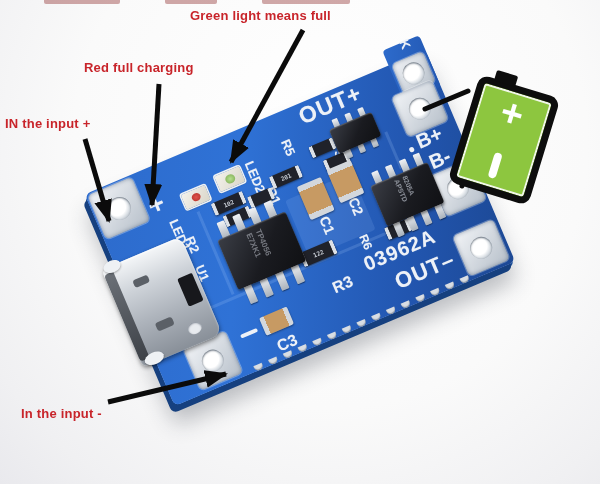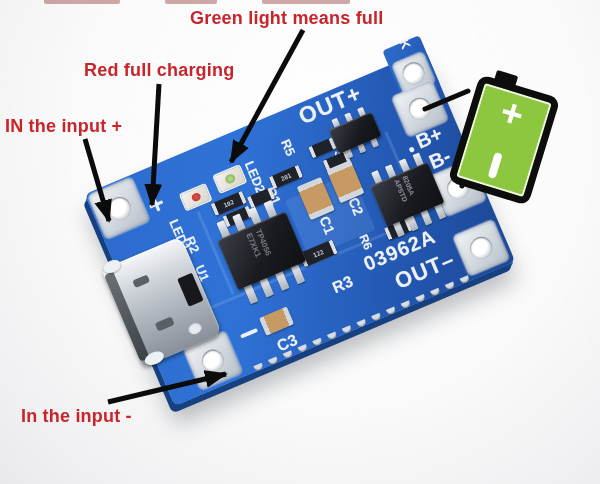--- a/index.html
+++ b/index.html
@@ -1,19 +1,19 @@
 <!DOCTYPE html>
 <html><head>
 <meta charset="utf-8">
 <style>
   html,body{margin:0;padding:0;background:#e9e9ec;}
   .stage{position:relative;width:600px;height:484px;overflow:hidden;
     background:radial-gradient(ellipse at 55% 30%, #ffffff 0%, #fafafa 55%, #f0f0f2 85%, #e9e9ed 100%);
     font-family:"Liberation Sans", sans-serif;}
-  .annot{position:absolute;font-weight:bold;font-size:18px;color:#c8242a;letter-spacing:.2px;white-space:nowrap;}
+  .annot{position:absolute;font-weight:bold;font-size:13px;color:#c8242a;letter-spacing:.2px;white-space:nowrap;}
   .remnant{position:absolute;top:0;height:4px;background:rgba(140,40,40,.40);border-radius:0 0 2px 2px;}
   
   .board{position:absolute;left:115px;top:113px;width:370px;height:230px;
     transform:rotate(-23deg);border-radius:6px;
     background:linear-gradient(115deg,#2d6bcc 0%,#2f72d6 35%,#2256b0 75%,#1c4894 100%);
     box-shadow:-5px 6px 0 #16407f,-2px 3px 0 #1b4f9c, -6px 18px 22px rgba(40,45,60,.30);}
   .trace{position:absolute;background:rgba(160,200,255,.14);border-radius:3px;}
   .traceline{position:absolute;background:rgba(180,210,255,.18);}
   .pad{position:absolute;background:linear-gradient(145deg,#f2f4f7,#b7c0ca);border-radius:5px;
     box-shadow:inset 0 0 4px rgba(60,80,110,.55),0 0 0 1px rgba(255,255,255,.3);}

